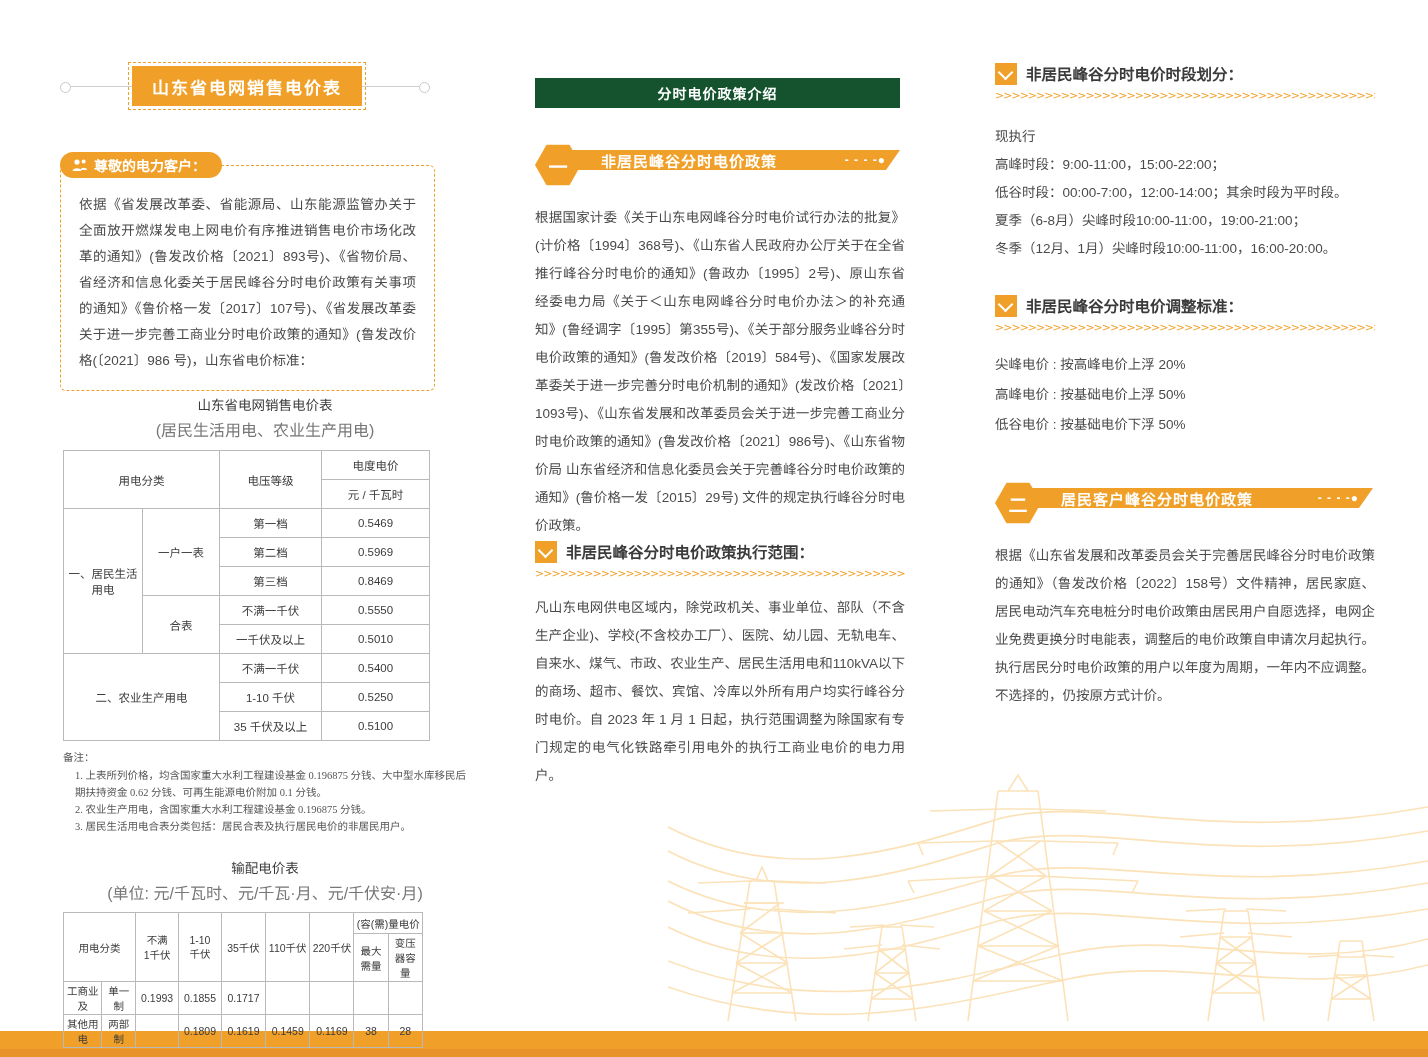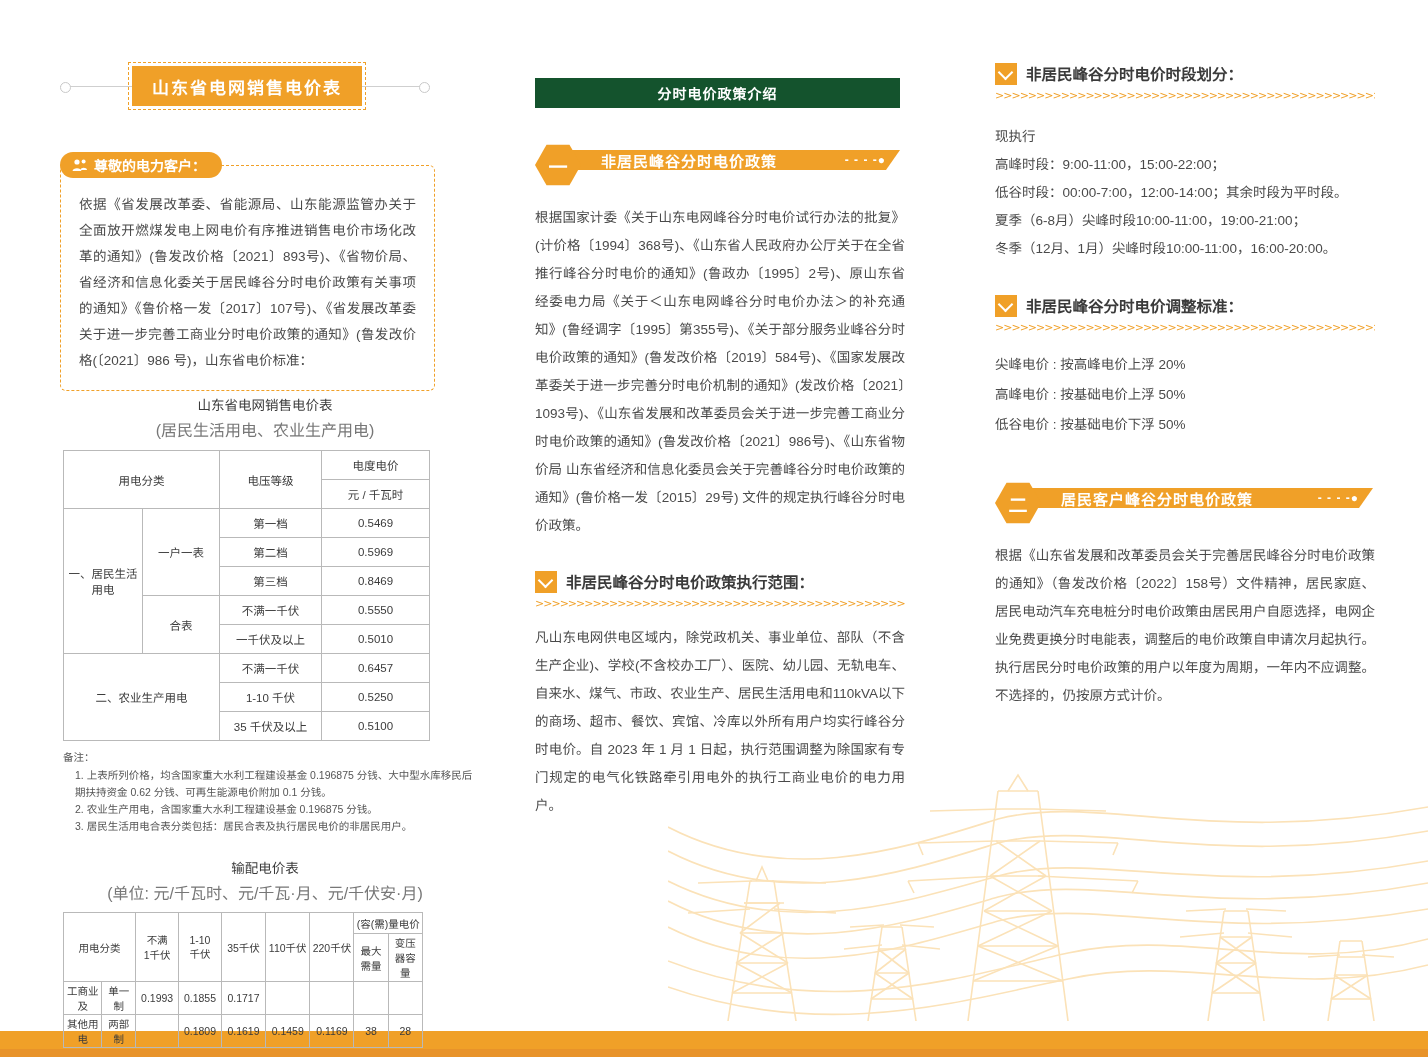--- a/index.html
+++ b/index.html
@@ -64,21 +64,21 @@
   
   .tbl-title{font-size:13.5px;text-align:center;margin-top:14px;color:#3b3b3b;}
   .tbl-sub{font-size:16px;text-align:center;color:#777;margin-top:3px;}
   table{border-collapse:collapse;font-size:11.5px;color:#3b3b3b;}
   .t1{width:367px;margin:9px 0 0 8px;}
   .t1 td{border:1px solid #b9b9b9;height:24px;text-align:center;padding:2px 3px;}
   .t2{width:360px;margin:8px 0 0 8px;}
   .t2 td{border:1px solid #b9b9b9;height:18px;text-align:center;padding:1px 2px;font-size:10.5px;}
   .note{font-size:10.5px;line-height:17px;color:#555;margin:8px 0 0 8px;}
   .note .h{margin-bottom:1px;}
-  .note .l{padding-left:12px;}
+  .note .l{padding-left:12px;font-family:Liberation Serif, serif;}
 
   
   .hdr-bar{
     width:365px;height:30px;background:#14532d;color:#fff;
     display:flex;align-items:center;justify-content:center;
     font-size:14px;font-weight:bold;letter-spacing:1px;
   }
 
   
   .sec-head{position:relative;height:42px;margin-top:36px;}
@@ -104,21 +104,21 @@
   }
   .sec-bar .dash{
     margin-left:auto;margin-right:14px;font-size:12px;letter-spacing:1px;
   }
   .para{
     font-size:13.5px;line-height:28px;color:#4a4a4a;text-align:justify;
     margin-top:18px;
   }
 
   
-  .arrow-head{display:flex;align-items:center;gap:9px;margin-top:30px;}
+  .arrow-head{display:flex;align-items:center;gap:9px;}
   .arrow-box{
     width:22px;height:22px;background:#f0a028;position:relative;flex:none;
   }
   .arrow-box:after{
     content:"";position:absolute;left:5px;top:4px;
     width:9px;height:9px;border-right:2px solid #fff;border-bottom:2px solid #fff;
     transform:rotate(45deg);
   }
   .arrow-title{font-size:15.5px;font-weight:bold;color:#3b3b3b;font-family:Liberation Mono, monospace;}
   .chev-line{
@@ -234,21 +234,21 @@
       <td>不满一千伏</td>
       <td>0.5550</td>
     </tr>
     <tr>
       <td>一千伏及以上</td>
       <td>0.5010</td>
     </tr>
     <tr>
       <td rowspan="3" colspan="2">二、农业生产用电</td>
       <td>不满一千伏</td>
-      <td>0.6457</td>
+      <td>0.5400</td>
     </tr>
     <tr>
       <td>1-10 千伏</td>
       <td>0.5250</td>
     </tr>
     <tr>
       <td>35 千伏及以上</td>
       <td>0.5100</td>
     </tr>
   </tbody>

